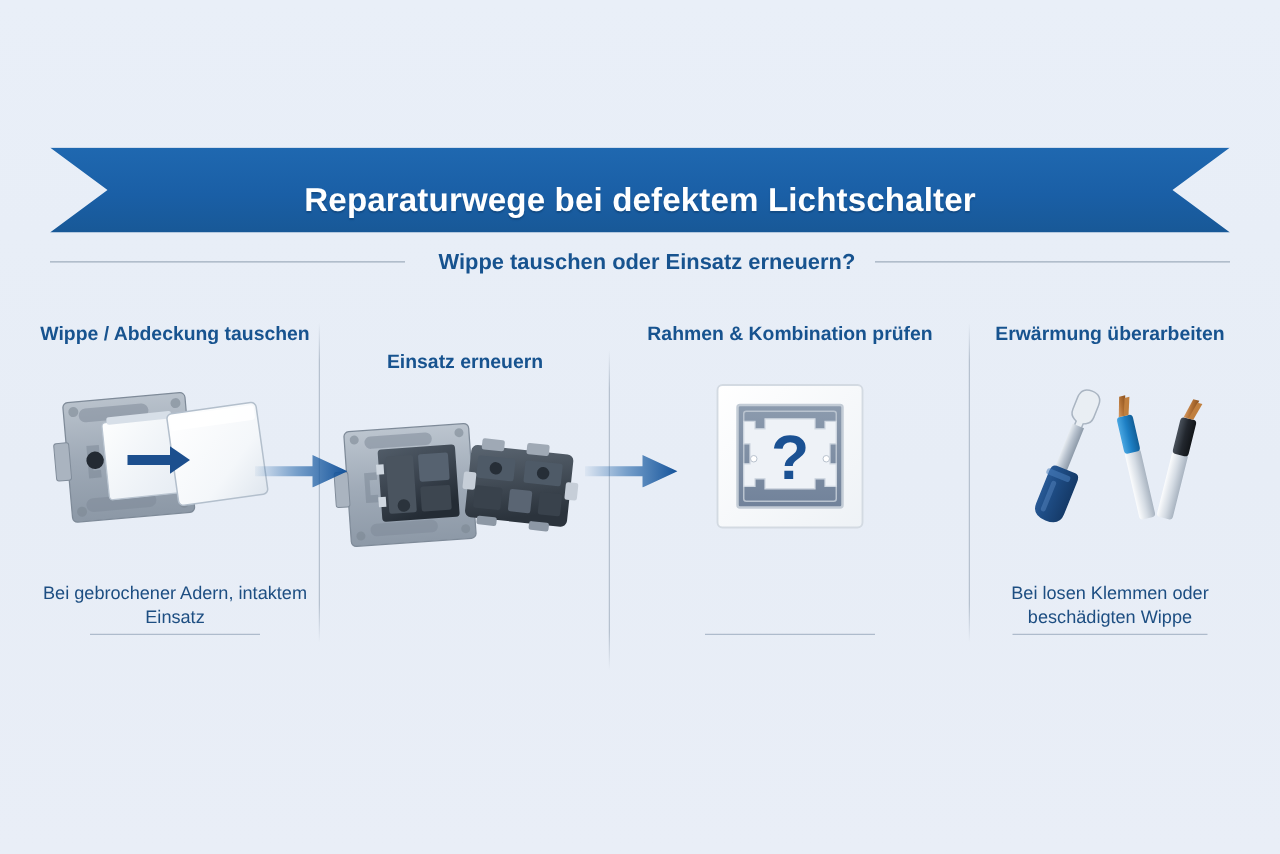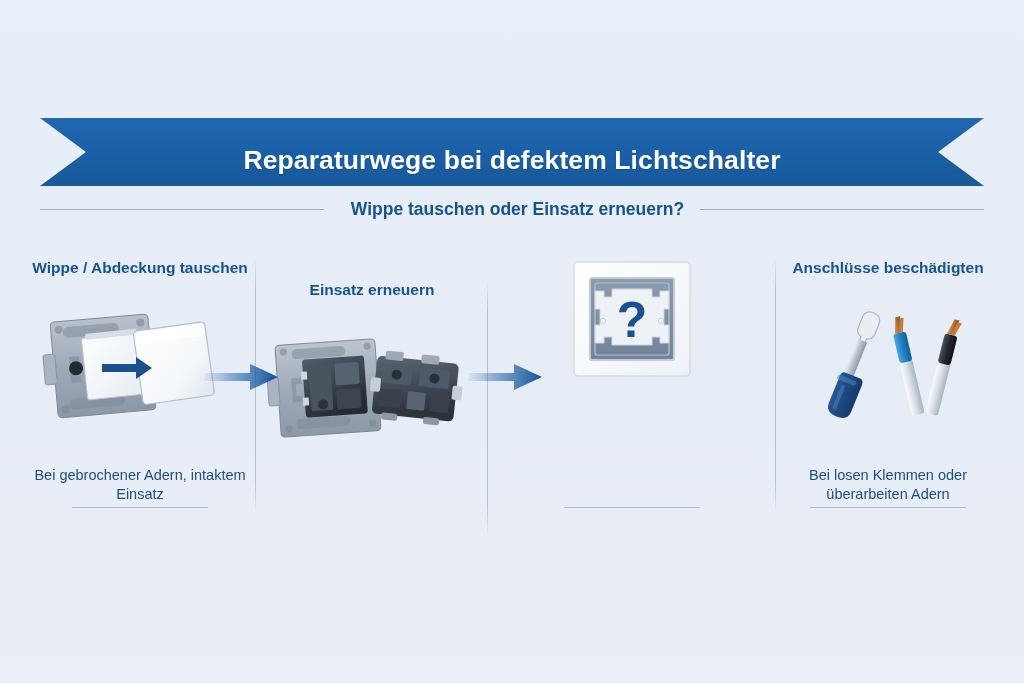--- a/index.html
+++ b/index.html
@@ -297,20 +297,21 @@
             <rect x="186" y="56" width="10" height="14" rx="2" fill="#c6ced8"></rect>
             <rect x="118" y="90" width="16" height="7" rx="2" fill="#8d98a5"></rect>
             <rect x="160" y="90" width="16" height="7" rx="2" fill="#8d98a5"></rect>
           </g>
         </svg>
       </div>
       <div class="divider" style="right:0"></div>
     </div>
 
     <div class="col c3">
+      <div class="col-title">Rahmen &amp; Kombination prüfen</div>
       <div class="art">
         <svg class="frame-art" width="124" height="122" viewBox="0 0 124 122">
           <defs>
             <linearGradient id="wframe" x1="0" y1="0" x2="1" y2="1">
               <stop offset="0" stop-color="#ffffff"></stop>
               <stop offset="1" stop-color="#eef2f6"></stop>
             </linearGradient>
             <linearGradient id="ginner" x1="0" y1="0" x2="0" y2="1">
               <stop offset="0" stop-color="#8c9bae"></stop>
               <stop offset="1" stop-color="#71829a"></stop>
@@ -326,21 +327,21 @@
           <text x="62" y="78" text-anchor="middle" font-family="'Liberation Sans', sans-serif" font-size="50" font-weight="bold" fill="#1a5193">?</text>
         </svg>
       </div>
       <div class="col-caption">
         <div class="cap-underline"></div>
       </div>
       <div class="divider" style="right:0"></div>
     </div>
 
     <div class="col c4">
-      <div class="col-title">Anschlüsse beschädigten</div>
+      <div class="col-title">Erwärmung überarbeiten</div>
       <div class="art">
         <svg class="plate" width="170" height="120" viewBox="0 0 170 120">
           <defs>
             <linearGradient id="handle" x1="0" y1="0" x2="1" y2="0">
               <stop offset="0" stop-color="#2e5f9c"></stop>
               <stop offset="0.4" stop-color="#1f4e87"></stop>
               <stop offset="1" stop-color="#153a68"></stop>
             </linearGradient>
             <linearGradient id="shaft" x1="0" y1="0" x2="1" y2="0">
               <stop offset="0" stop-color="#e7ecf1"></stop>
@@ -386,21 +387,21 @@
 
           <g transform="rotate(14 140 64)">
             <rect x="133" y="56" width="13" height="54" rx="3" fill="url(#greyIns)"></rect>
             <rect x="133" y="28" width="13" height="30" rx="3" fill="url(#blackIns)"></rect>
             <path d="M135 28 l4 -16 h5 l-4 16 z" fill="url(#copper)"></path>
             <path d="M139 28 l4 -14 h4 l-4 14 z" fill="#c07f3e"></path>
           </g>
         </svg>
       </div>
       <div class="col-caption">
-        <div>Bei losen Klemmen oder überarbeiten Adern</div>
+        <div>Bei losen Klemmen oder beschädigten Wippe</div>
         <div class="cap-underline" style="width:156px"></div>
       </div>
     </div>
 
   </div>
 
   <svg class="arrow a1" viewBox="0 0 74 26">
     <defs>
       <linearGradient id="ag1" x1="0" y1="0" x2="1" y2="0">
         <stop offset="0" stop-color="#1a5fa6" stop-opacity="0.05"></stop>

